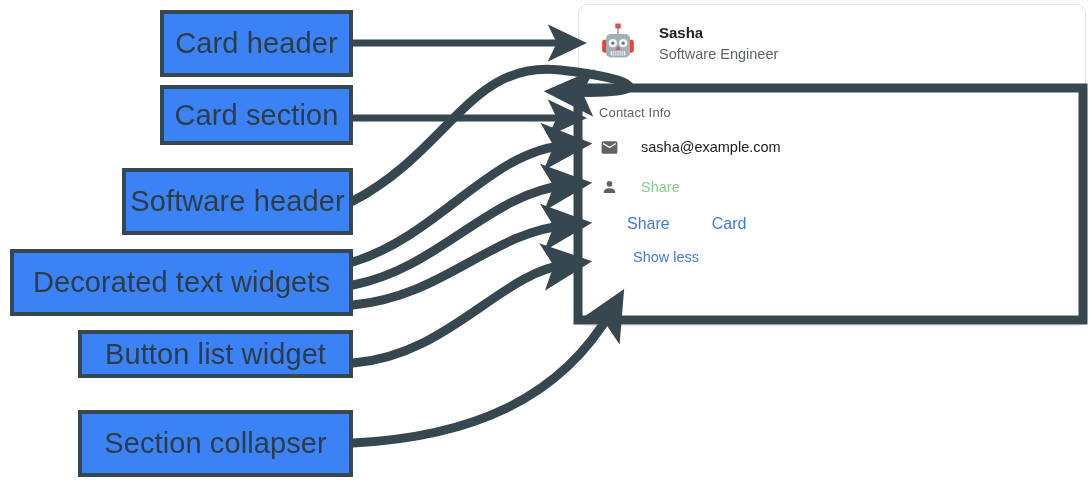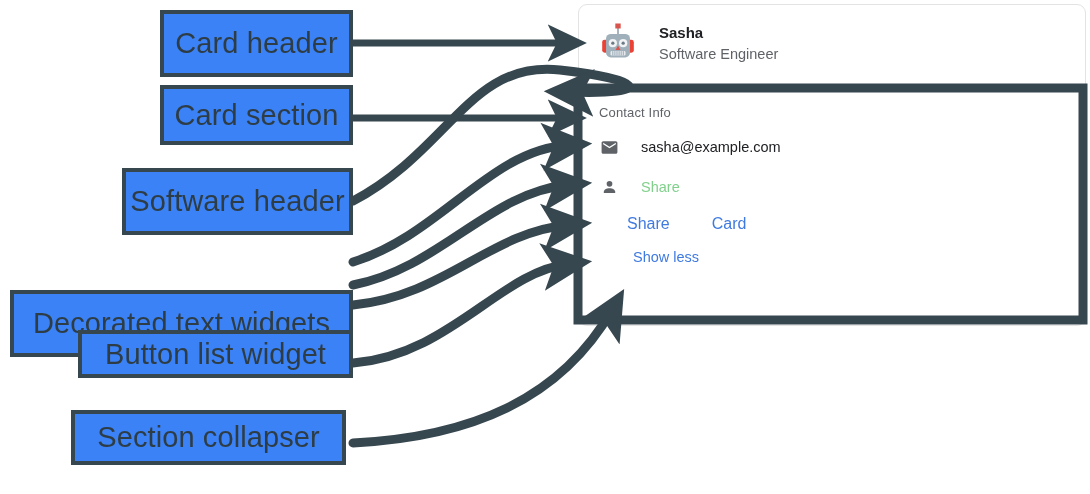--- a/index.html
+++ b/index.html
@@ -224,29 +224,29 @@
   </div>
 
   <div class="callout" style="left:160px; top:85px; width:193px; height:60px;">
     <span>Card section</span>
   </div>
 
   <div class="callout" style="left:122px; top:168px; width:231px; height:67px;">
     <span>Software header</span>
   </div>
 
-  <div class="callout" style="left:10px; top:249px; width:343px; height:67px;margin-top:41px;">
+  <div class="callout" style="left:10px; top:249px; width:343px; height:67px;">
     <span>Decorated text widgets</span>
   </div>
 
   <div class="callout" style="left:78px; top:330px; width:275px; height:48px;">
     <span>Button list widget</span>
   </div>
 
-  <div class="callout" style="left:71px; top:410px; width:275px; height:55px;">
+  <div class="callout" style="left:78px; top:410px; width:275px; height:67px;">
     <span>Section collapser</span>
   </div>
 
   <svg id="arrows" viewBox="0 0 1090 494">
     <defs>
       <marker id="ah" markerWidth="6" markerHeight="6" refX="2.9" refY="3" orient="auto" markerUnits="strokeWidth">
         <path d="M0,0.35 L5.6,3 L0,5.65 L1.3,3 Z" fill="#37474f"></path>
       </marker>
     </defs>
 

